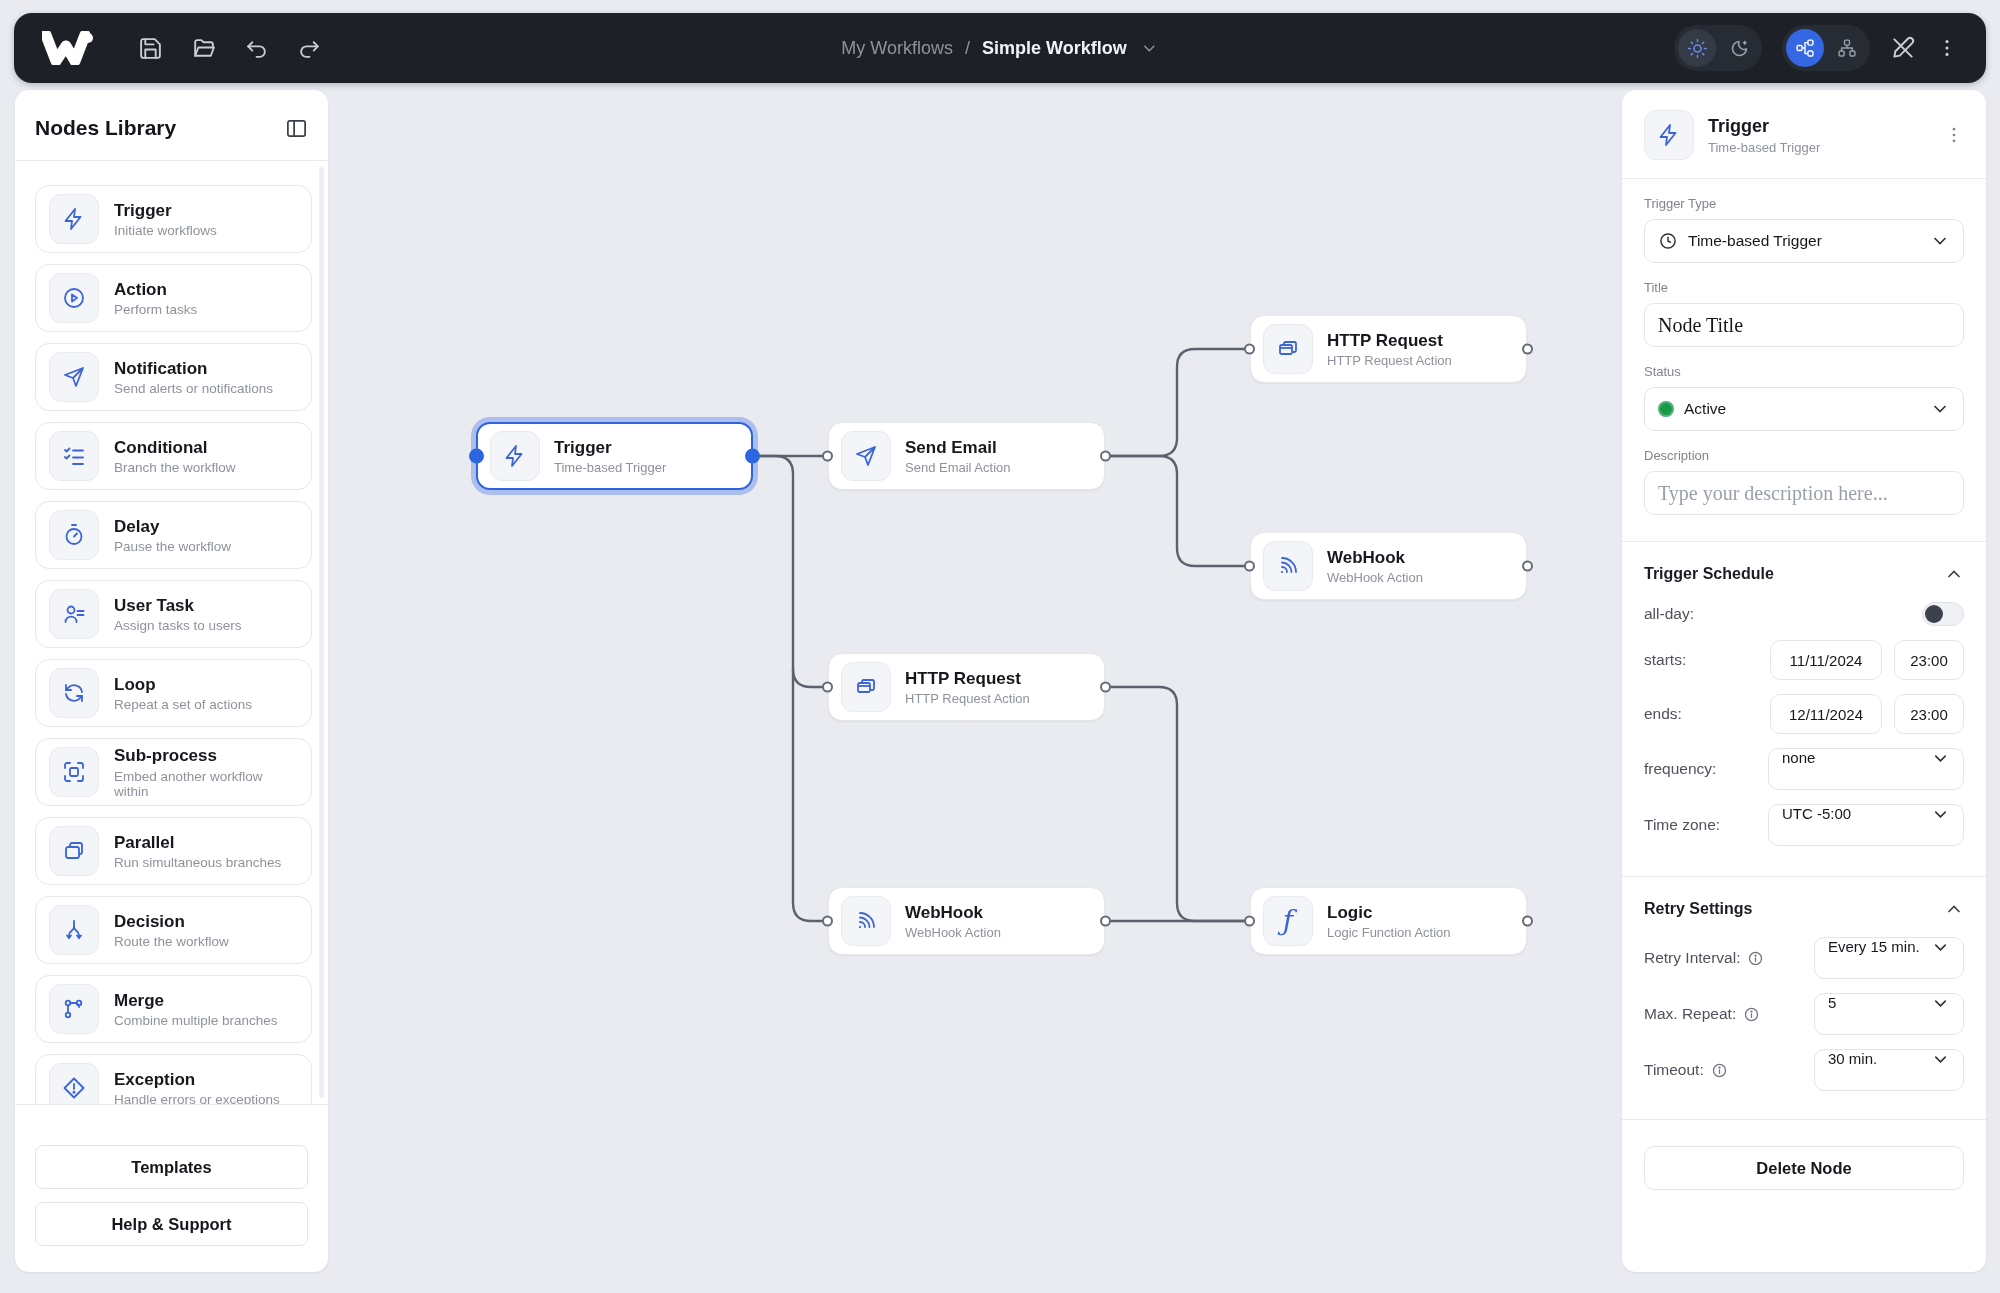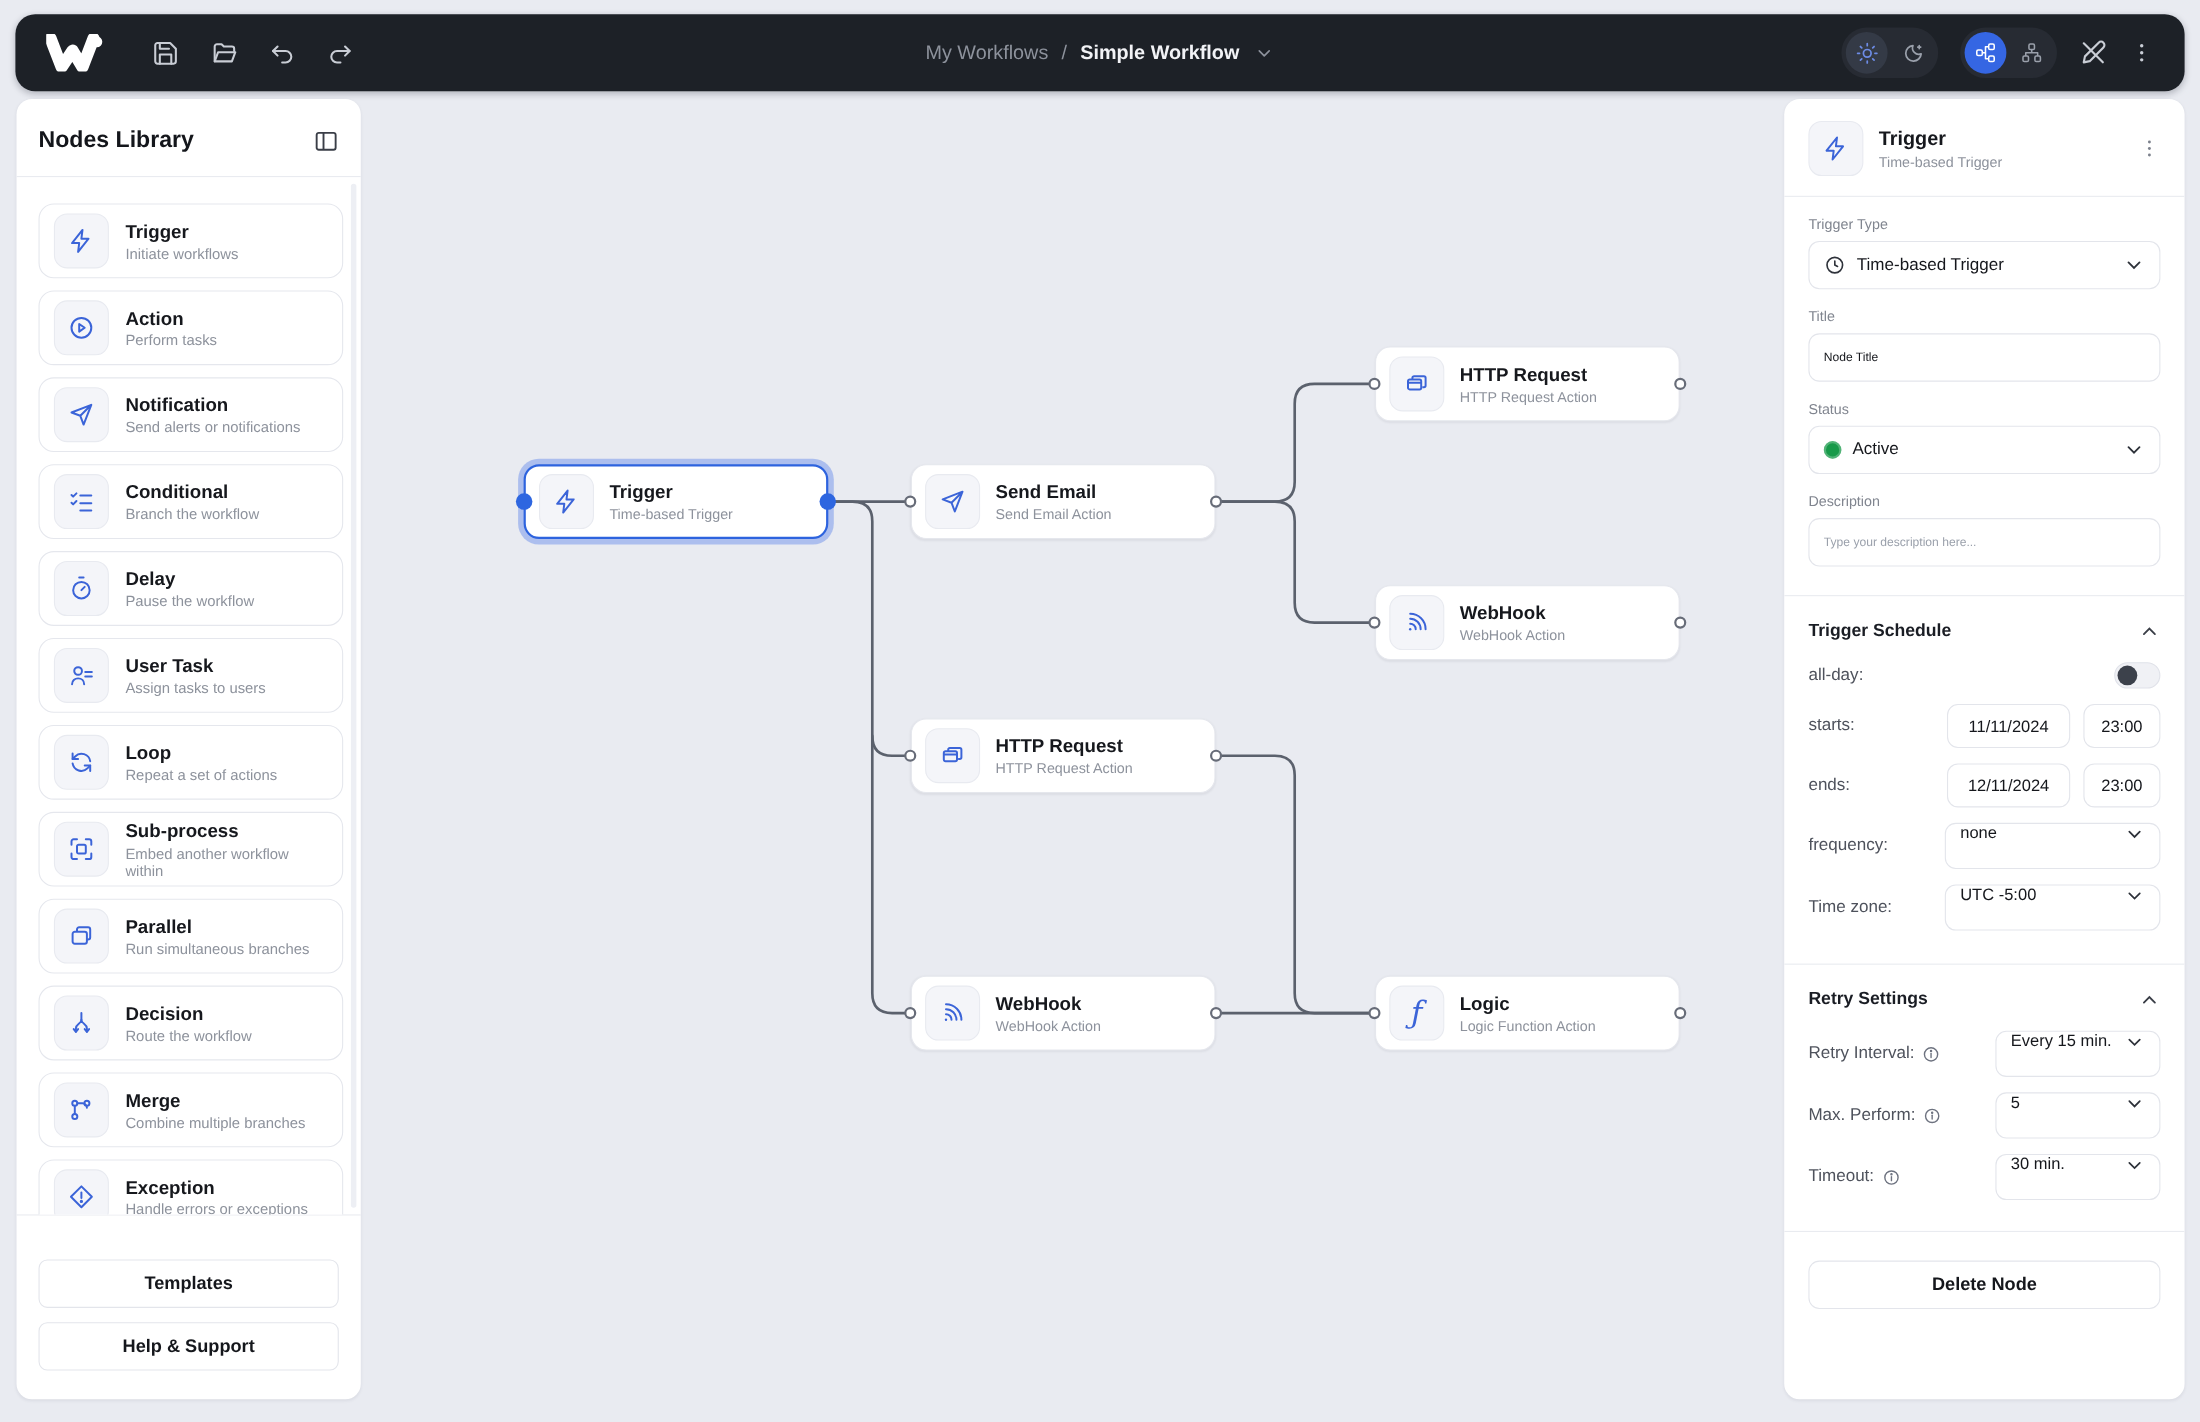--- a/index.html
+++ b/index.html
@@ -117,21 +117,21 @@
   .sec-chevron{ color:#3a3e47; cursor:pointer; display:flex; }
   .f-label{ font-size:13px; color:#80858f; margin:17px 0 8px; }
   .f-box{
     height:44px; border:1.5px solid #e3e5eb; border-radius:10px; background:#fff;
     display:flex; align-items:center; padding:0 13px; gap:10px; font-size:15.5px; color:#15171c; cursor:pointer;
   }
   .f-box .spacer{ flex:1; }
   .f-chevron{ color:#2d3139; display:flex; }
   input.f-input{
     width:100%; height:44px; border:1.5px solid #e3e5eb; border-radius:10px; background:#fff;
-    font-family:Liberation Sans, sans-serif; font-size:11px; color:#15171c; padding:0 13px; outline:none;
+    font-family:Liberation Serif, serif; font-size:20px; color:#15171c; padding:0 13px; outline:none;
   }
   input.f-input::placeholder{ color:#9aa0ab; }
   .dot-green{ width:16px; height:16px; border-radius:50%; background:#189a4a; box-shadow:inset 0 0 0 2px rgba(255,255,255,.25); }
   .row{ display:flex; align-items:center; margin-top:14px; }
   .row-label{ flex:1; font-size:15.5px; color:#4e525c; display:flex; align-items:center; gap:7px; }
   .row .gap{ width:12px; }
   .chip{
     height:40px; border:1.5px solid #e3e5eb; border-radius:10px; background:#fff;
     display:flex; align-items:center; justify-content:center; font-size:15px; color:#15171c; cursor:pointer;
   }
@@ -695,21 +695,21 @@
       <span class="f-chevron">
         <svg class="ic" width="19" height="19" viewBox="0 0 24 24" fill="none" stroke="currentColor" stroke-width="2" stroke-linecap="round">
             <path d="M6 9l6 6 6-6"></path>
           </svg>
       </span>
     </span>
   </div>
 
   <div class="row">
     <span class="row-label">
-        <span>Max. Perform:</span>
+        <span>Max. Repeat:</span>
       <span class="info">
         <svg class="ic" width="17" height="17" viewBox="0 0 24 24" fill="none" stroke="currentColor" stroke-width="1.8" stroke-linecap="round">
             <circle cx="12" cy="12" r="8.5"></circle>
             <path d="M12 11v5"></path>
             <circle cx="12" cy="7.8" r="0.7" fill="currentColor"></circle>
           </svg>
       </span>
     </span>
     <span class="select w-md">
       <span>5</span>

